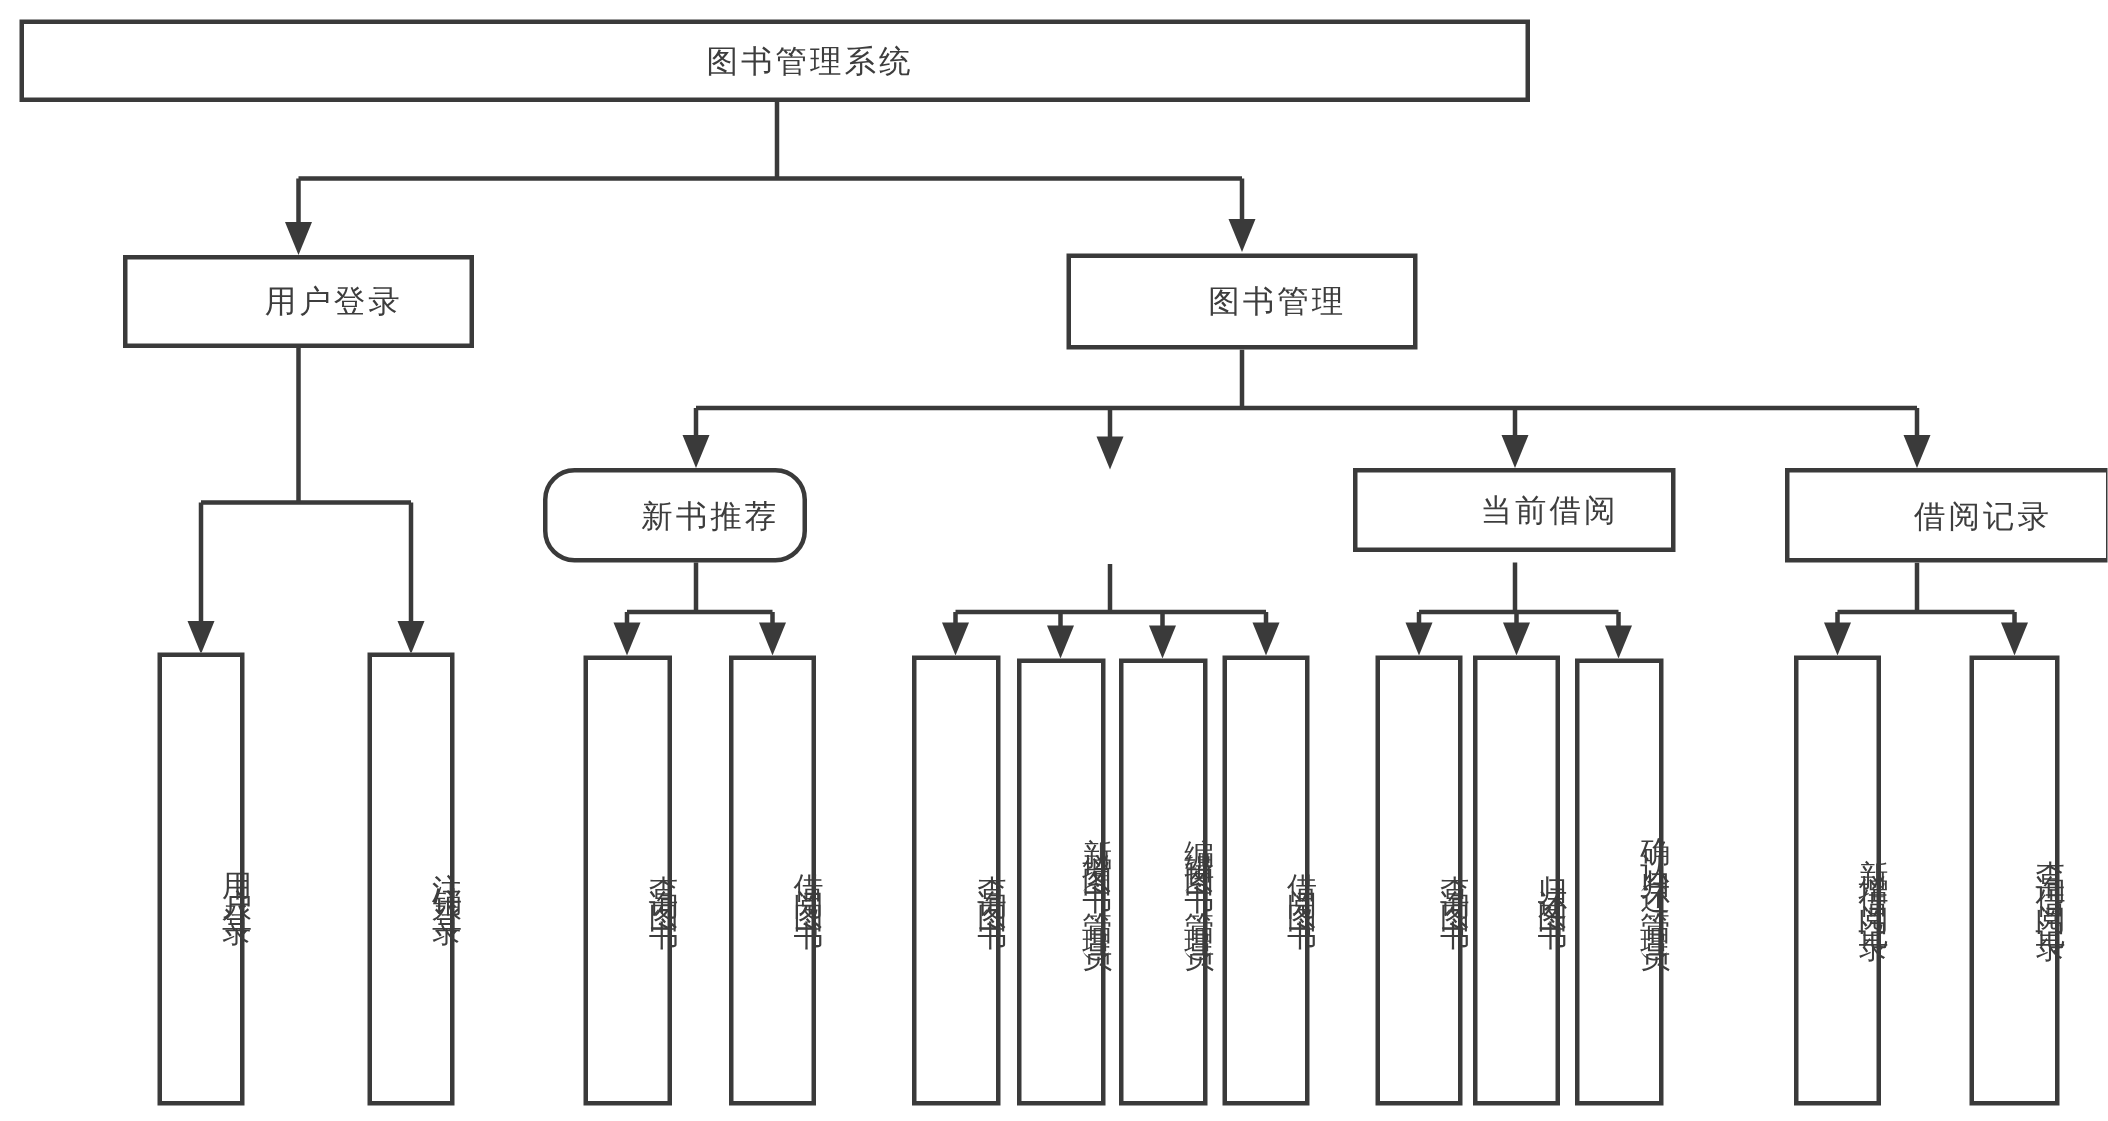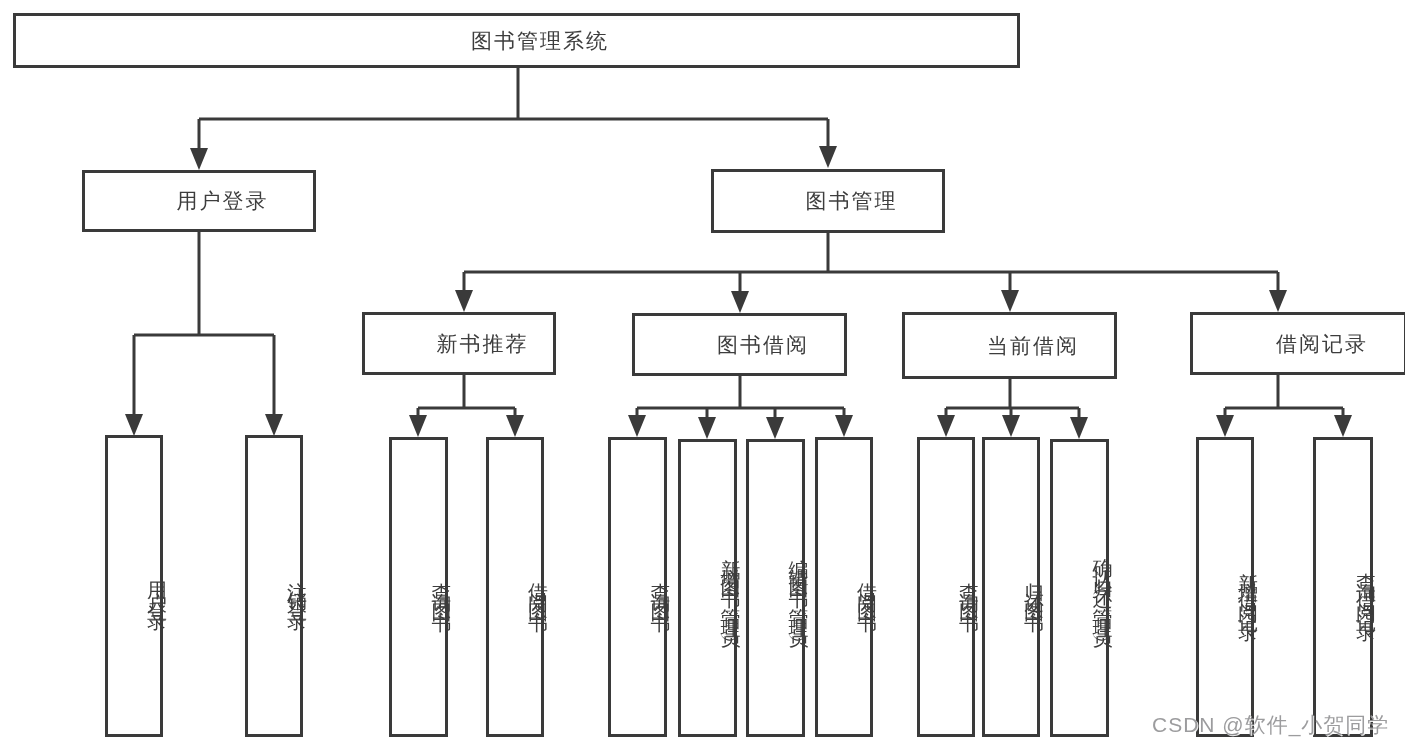--- a/index.html
+++ b/index.html
@@ -112,27 +112,24 @@
     <span class="h-label">图书管理系统</span>
   </div>
 
   <div class="node" style="left:82px; top:170px; width:234px; height:62px;">
     <span class="h-label">用户登录</span>
   </div>
   <div class="node" style="left:711px; top:169px; width:234px; height:64px;text-align:right;">
     <span class="h-label">图书管理</span>
   </div>
 
-  <div class="node" style="left:362px; top:312px; width:194px; height:63px;">
+  <div class="node" style="left:362px; top:312px; width:176px; height:63px;border-radius:21px;">
     <span class="h-label">新书推荐</span>
   </div>
-  <div class="node" style="left:632px; top:313px; width:215px; height:63px;">
-    <span class="h-label">图书借阅</span>
-  </div>
-  <div class="node" style="left:902px; top:312px; width:215px; height:67px;">
+  <div class="node" style="left:902px; top:312px; width:215px; height:56px;">
     <span class="h-label">当前借阅</span>
   </div>
   <div class="node" style="left:1170px; top:312px; width:217px; height:63px;margin-left:20px;">
     <span class="h-label">借阅记录</span>
   </div>
 
   <div class="node" style="left:105px; top:435px; width:58px; height:302px;">
     <span class="v-label">用户登录</span>
   </div>
   <div class="node" style="left:245px; top:435px; width:58px; height:302px;">
@@ -169,15 +166,14 @@
     <span class="v-label">确认归还（管理员）</span>
   </div>
 
   <div class="node" style="left:1196px; top:437px; width:58px; height:300px;">
     <span class="v-label">新增借阅记录</span>
   </div>
   <div class="node" style="left:1313px; top:437px; width:60px; height:300px;">
     <span class="v-label">查询借阅记录</span>
   </div>
 
-  <div class="watermark">CSDN @软件_小贺同学</div>
 
 </div>
 
 </body></html>

